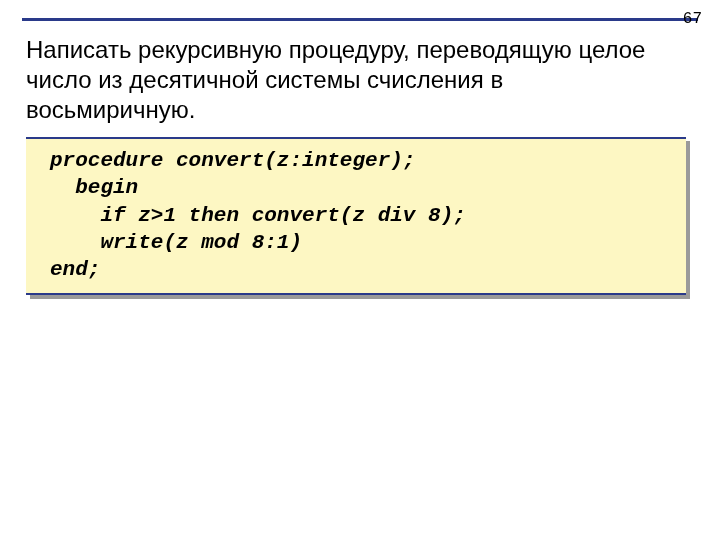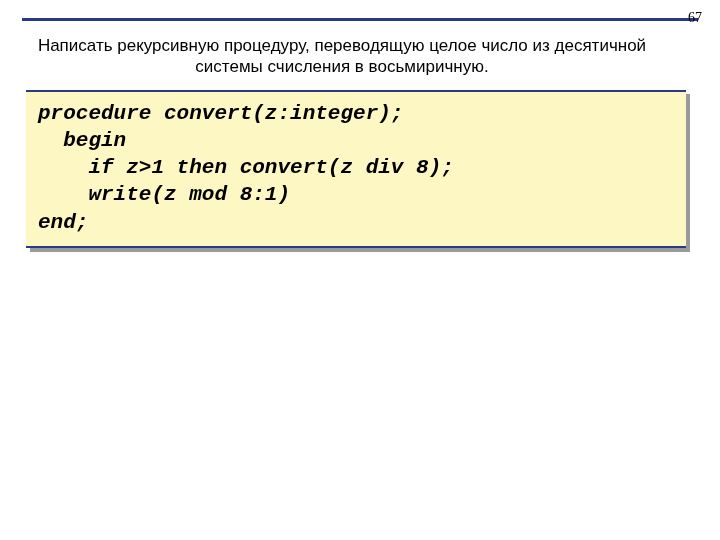--- a/index.html
+++ b/index.html
@@ -18,65 +18,64 @@
     .slide {
       width: 100%;
       height: 100%;
       padding: 18px 22px;
       position: relative;
     }
     .page-number {
       position: absolute;
       top: 10px;
       right: 18px;
-      font-size: 14px;
+      font-size: 16px;
       color: #000;
-      font-family: Liberation Serif, serif;
+      font-family: Liberation Mono, monospace;
     }
     .title {
       font-size: 28px;
       font-weight: bold;
       color: #000;
       margin-bottom: 4px;
       padding-left: 10px;
     }
     .title-rule {
       border: none;
       border-top: 3px solid #2a3a8a;
       margin-bottom: 14px;
     }
     .description {
-      font-size: 17px;
+      font-size: 24px;
       color: #000;
       line-height: 1.25;
       padding-left: 4px;
       padding-right: 40px;
       margin-bottom: 12px;
-      text-align: center;
     }
     .code-wrap {
       position: relative;
       margin-left: 4px;
       margin-right: 12px;
     }
     .code-shadow {
       position: absolute;
       top: 4px;
       left: 4px;
       right: -4px;
       bottom: -4px;
       background: #9a9a9a;
       z-index: 0;
     }
     .code-block {
       position: relative;
       background: #fdf7c3;
       border-top: 2px solid #2a3a8a;
       border-bottom: 2px solid #2a3a8a;
-      padding: 8px 12px 10px 12px;
+      padding: 8px 12px 10px 24px;
       font-family: "Courier New", Courier, monospace;
       font-style: italic;
       font-weight: bold;
       font-size: 21px;
       line-height: 1.3;
       color: #000;
       white-space: pre;
       z-index: 1;
     }
   </style>

